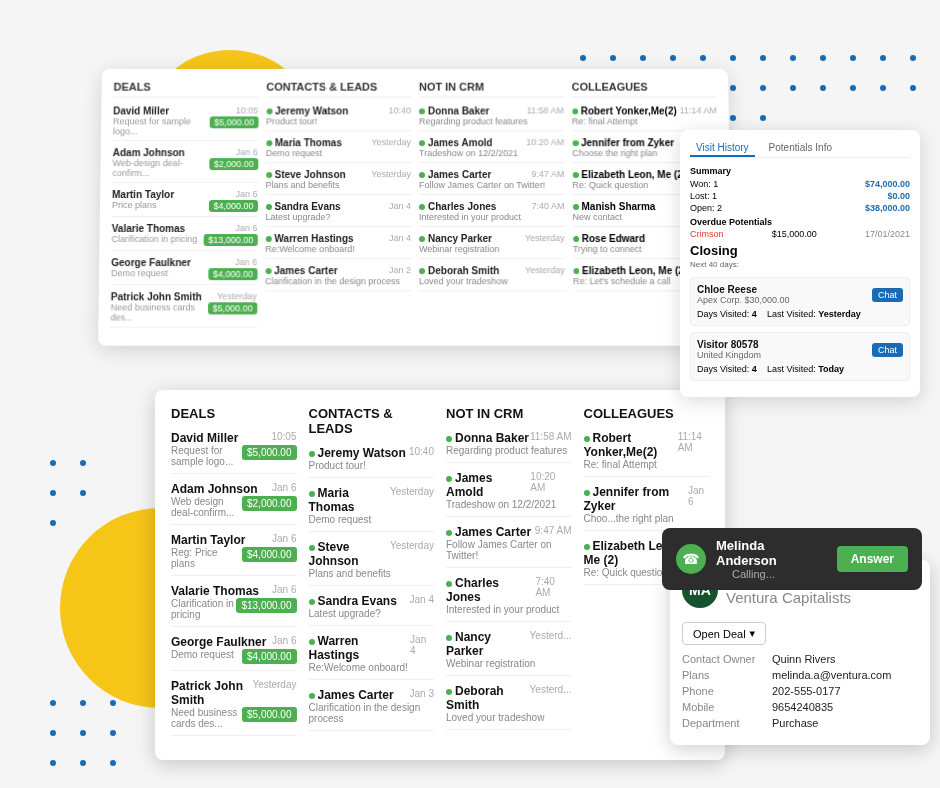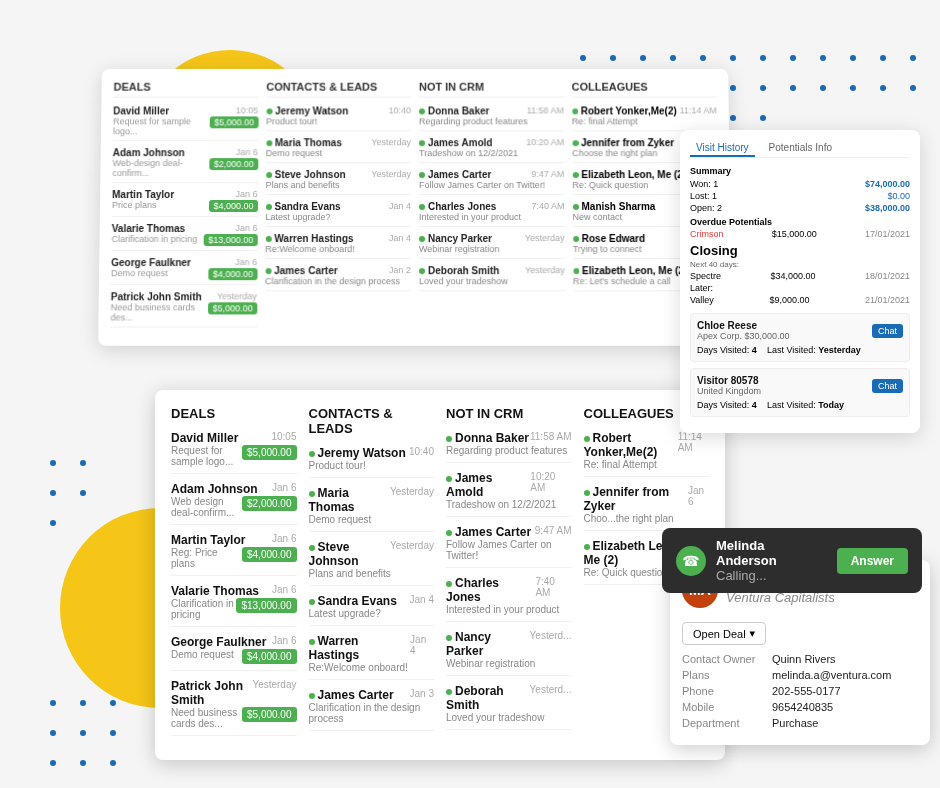--- a/index.html
+++ b/index.html
@@ -124,22 +124,23 @@
       font-size: 14px;
     }
     .calling-popup .call-info {
       flex: 1;
     }
     .calling-popup .call-name {
       font-weight: bold;
       font-size: 13px;
     }
     .calling-popup .call-status {
-      font-size: 13px;
+      font-size: 11px;
       color: #aaa;
+      margin-left: 16px;
     }
     .answer-btn {
       background: #4CAF50;
       color: white;
       border: none;
       border-radius: 4px;
       padding: 6px 14px;
       font-size: 12px;
       cursor: pointer;
       font-weight: bold;
@@ -352,21 +353,21 @@
     .now-badge {
       color: #4CAF50;
       font-weight: bold;
     }
 
     
     .crm-avatar {
       width: 36px;
       height: 36px;
       border-radius: 50%;
-      background: #c2410c;
+      background: #14532d;
       color: white;
       display: flex;
       align-items: center;
       justify-content: center;
       font-size: 14px;
       font-weight: bold;
       margin-right: 8px;
       flex-shrink: 0;
     }
     .crm-header {
@@ -374,22 +375,21 @@
       align-items: center;
       margin-bottom: 10px;
     }
     .crm-name {
       font-weight: bold;
       font-size: 13px;
       color: #111;
     }
     .crm-company {
       color: #888;
-      font-size: 13px;
-      font-style: italic;
+      font-size: 15px;
     }
     .crm-row {
       display: flex;
       margin-bottom: 4px;
       font-size: 11px;
     }
     .crm-label {
       color: #888;
       width: 90px;
       flex-shrink: 0;
@@ -886,53 +886,37 @@
   </div>
   <div class="visitor-summary">
     <div style="font-weight:bold; margin-bottom:3px; font-size:9px;">Summary</div>
     <div id="summary-rows">
         <div class="visitor-row">
       <span>Won: 1</span>
       <span style="color:#1a6bb5; font-weight:bold;">$74,000.00</span>
     </div>
         <div class="visitor-row">
       <span>Lost: 1</span>
-      <span style="color:#1a6bb5; font-weight:normal;">$0.00</span>
+      <span style="color:#1a6bb5; font-weight:bold;">$0.00</span>
     </div>
         <div class="visitor-row">
       <span>Open: 2</span>
       <span style="color:#1a6bb5; font-weight:bold;">$38,000.00</span>
     </div>
       </div>
     <div style="font-weight:bold; margin-top:4px; margin-bottom:2px; font-size:9px;">Overdue Potentials</div>
     <div id="overdue-rows">
         <div class="visitor-row">
       <span style="color:#e53935;">Crimson</span>
       <span>$15,000.00</span>
       <span style="color:#888;">17/01/2021</span>
     </div>
       </div>
     <div style="font-weight:bold; margin-top:4px; margin-bottom:2px; font-size:13px;">Closing</div>
     <div style="font-size:8px; color:#666; margin-bottom:2px;">Next 40 days:</div>
-    <div id="closing-rows">
-        <div class="visitor-row">
-      <span>Spectre</span>
-      <span>$34,000.00</span>
-      <span style="color:#888;">18/01/2021</span>
-    </div>
-        <div class="visitor-row">
-      <span>Later:</span>
-
-    </div>
-        <div class="visitor-row">
-      <span>Valley</span>
-      <span>$9,000.00</span>
-      <span style="color:#888;">21/01/2021</span>
-    </div>
-      </div>
   </div>
   <div id="visitor-cards">
       <div class="visitor-card">
         <div class="visitor-card-header">
           <div>
             <div class="visitor-name">Chloe Reese</div>
             <div class="visitor-company">Apex Corp. $30,000.00</div>
           </div>
           <button class="chat-btn">Chat</button>
         </div>

